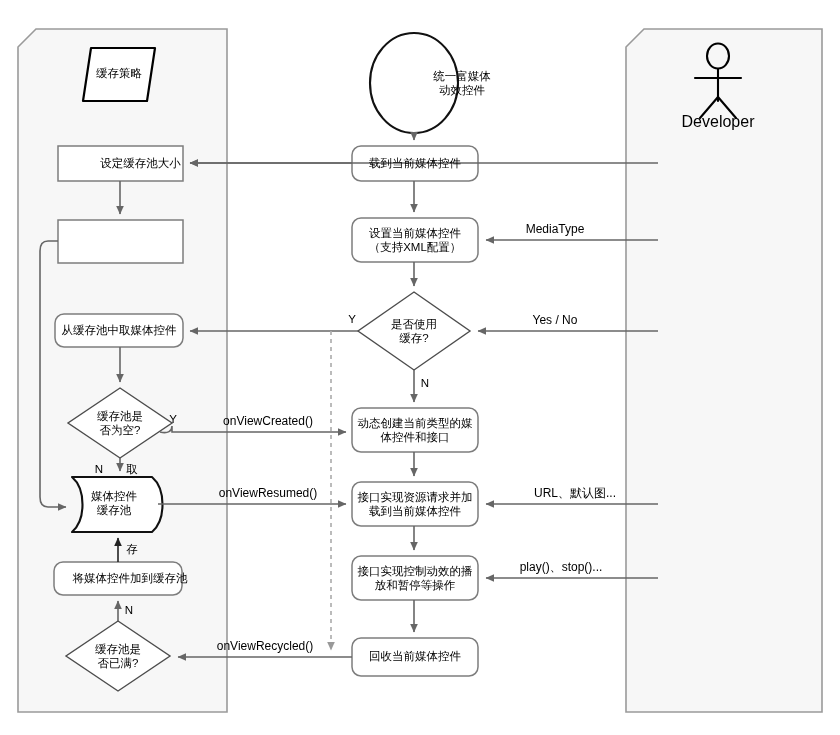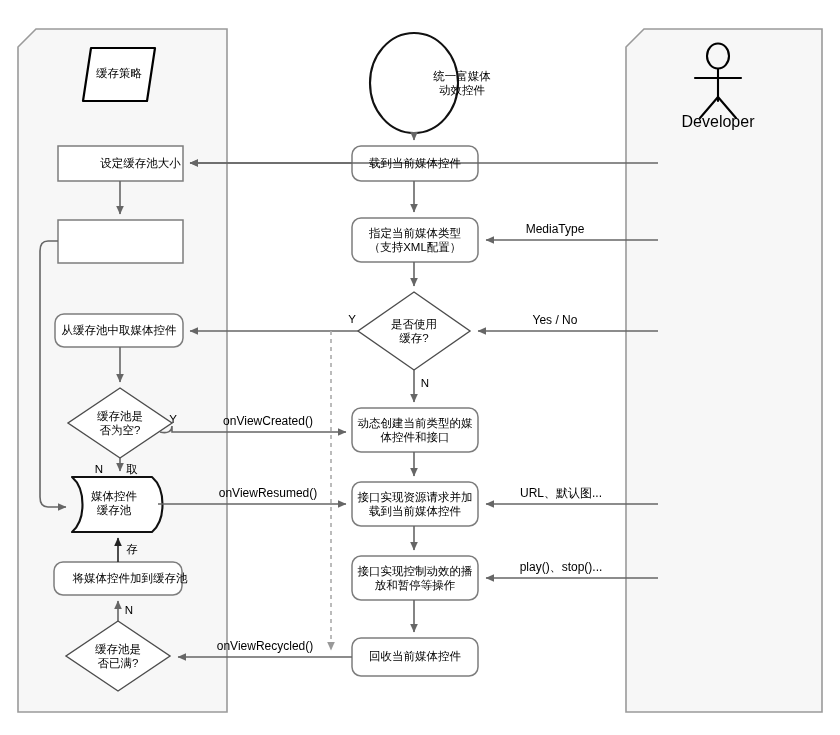--- a/index.html
+++ b/index.html
@@ -177,21 +177,21 @@
   <div class="lbl n-txt" style="left:54px;top:571px;width:152px;">将媒体控件加到缓存池</div>
 
   <div class="lbl n-txt" style="left:78px;top:642px;width:80px;">缓存池是
 否已满?</div>
 
   <div class="lbl n-txt" style="left:370px;top:69px;width:88px;padding-left:48px;">统一富媒体
 动效控件</div>
 
   <div class="lbl n-txt" style="left:352px;top:156px;width:126px;">载到当前媒体控件</div>
 
-  <div class="lbl n-txt" style="left:352px;top:226px;width:126px;">指定当前媒体类型
+  <div class="lbl n-txt" style="left:352px;top:226px;width:126px;">设置当前媒体控件
 （支持XML配置）</div>
 
   <div class="lbl n-txt" style="left:374px;top:317px;width:80px;">是否使用
 缓存?</div>
 
   <div class="lbl n-txt" style="left:352px;top:416px;width:126px;">动态创建当前类型的媒
 体控件和接口</div>
 
   <div class="lbl n-txt" style="left:352px;top:490px;width:126px;">接口实现资源请求并加
 载到当前媒体控件</div>
@@ -200,21 +200,21 @@
 放和暂停等操作</div>
 
   <div class="lbl n-txt" style="left:352px;top:649px;width:126px;">回收当前媒体控件</div>
 
   <div class="lbl actor-txt" style="left:668px;top:112px;width:100px;">Developer</div>
 
   <div class="lbl e-txt" style="left:490px;top:222px;width:130px;">MediaType</div>
 
   <div class="lbl e-txt" style="left:490px;top:313px;width:130px;">Yes / No</div>
 
-  <div class="lbl e-txt" style="left:490px;top:486px;width:142px;">URL、默认图...</div>
+  <div class="lbl e-txt" style="left:504px;top:486px;width:142px;">URL、默认图...</div>
 
   <div class="lbl e-txt" style="left:490px;top:560px;width:142px;">play()、stop()...</div>
 
   <div class="lbl e-txt" style="left:198px;top:414px;width:140px;">onViewCreated()</div>
 
   <div class="lbl e-txt" style="left:198px;top:486px;width:140px;">onViewResumed()</div>
 
   <div class="lbl e-txt" style="left:190px;top:639px;width:150px;">onViewRecycled()</div>
 
   <div class="lbl s-txt" style="left:166px;top:412px;width:14px;">Y</div>

